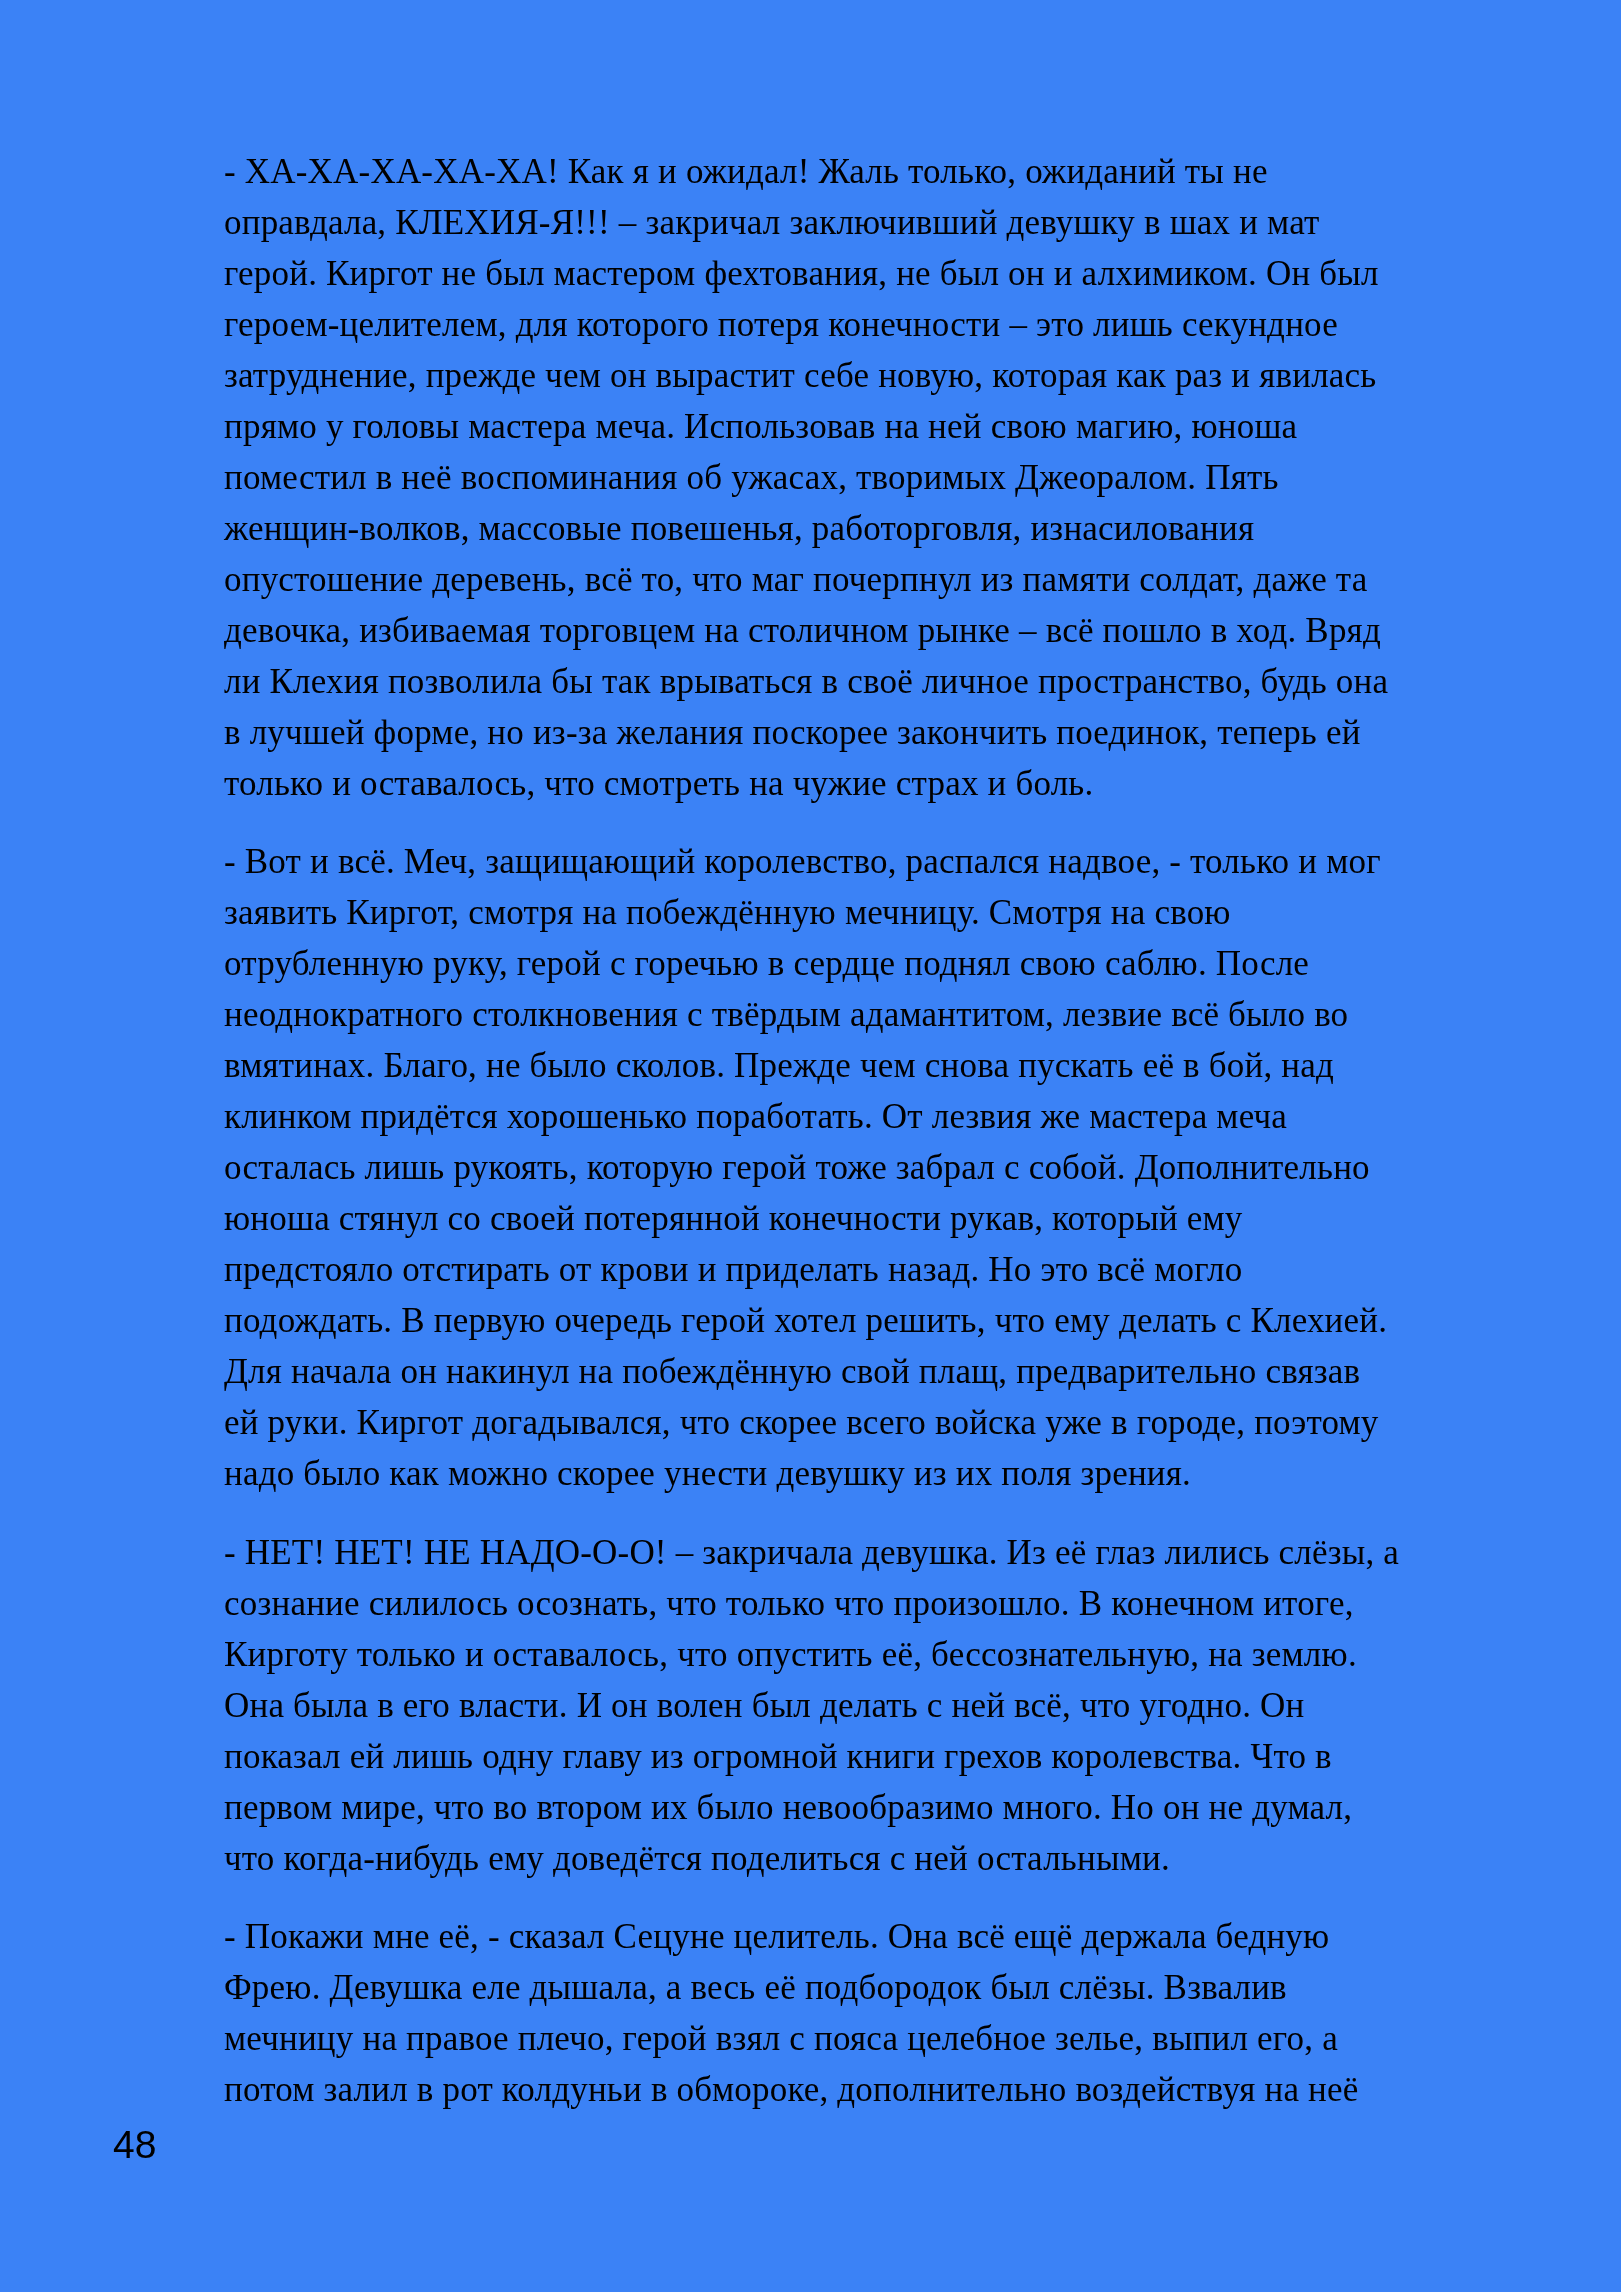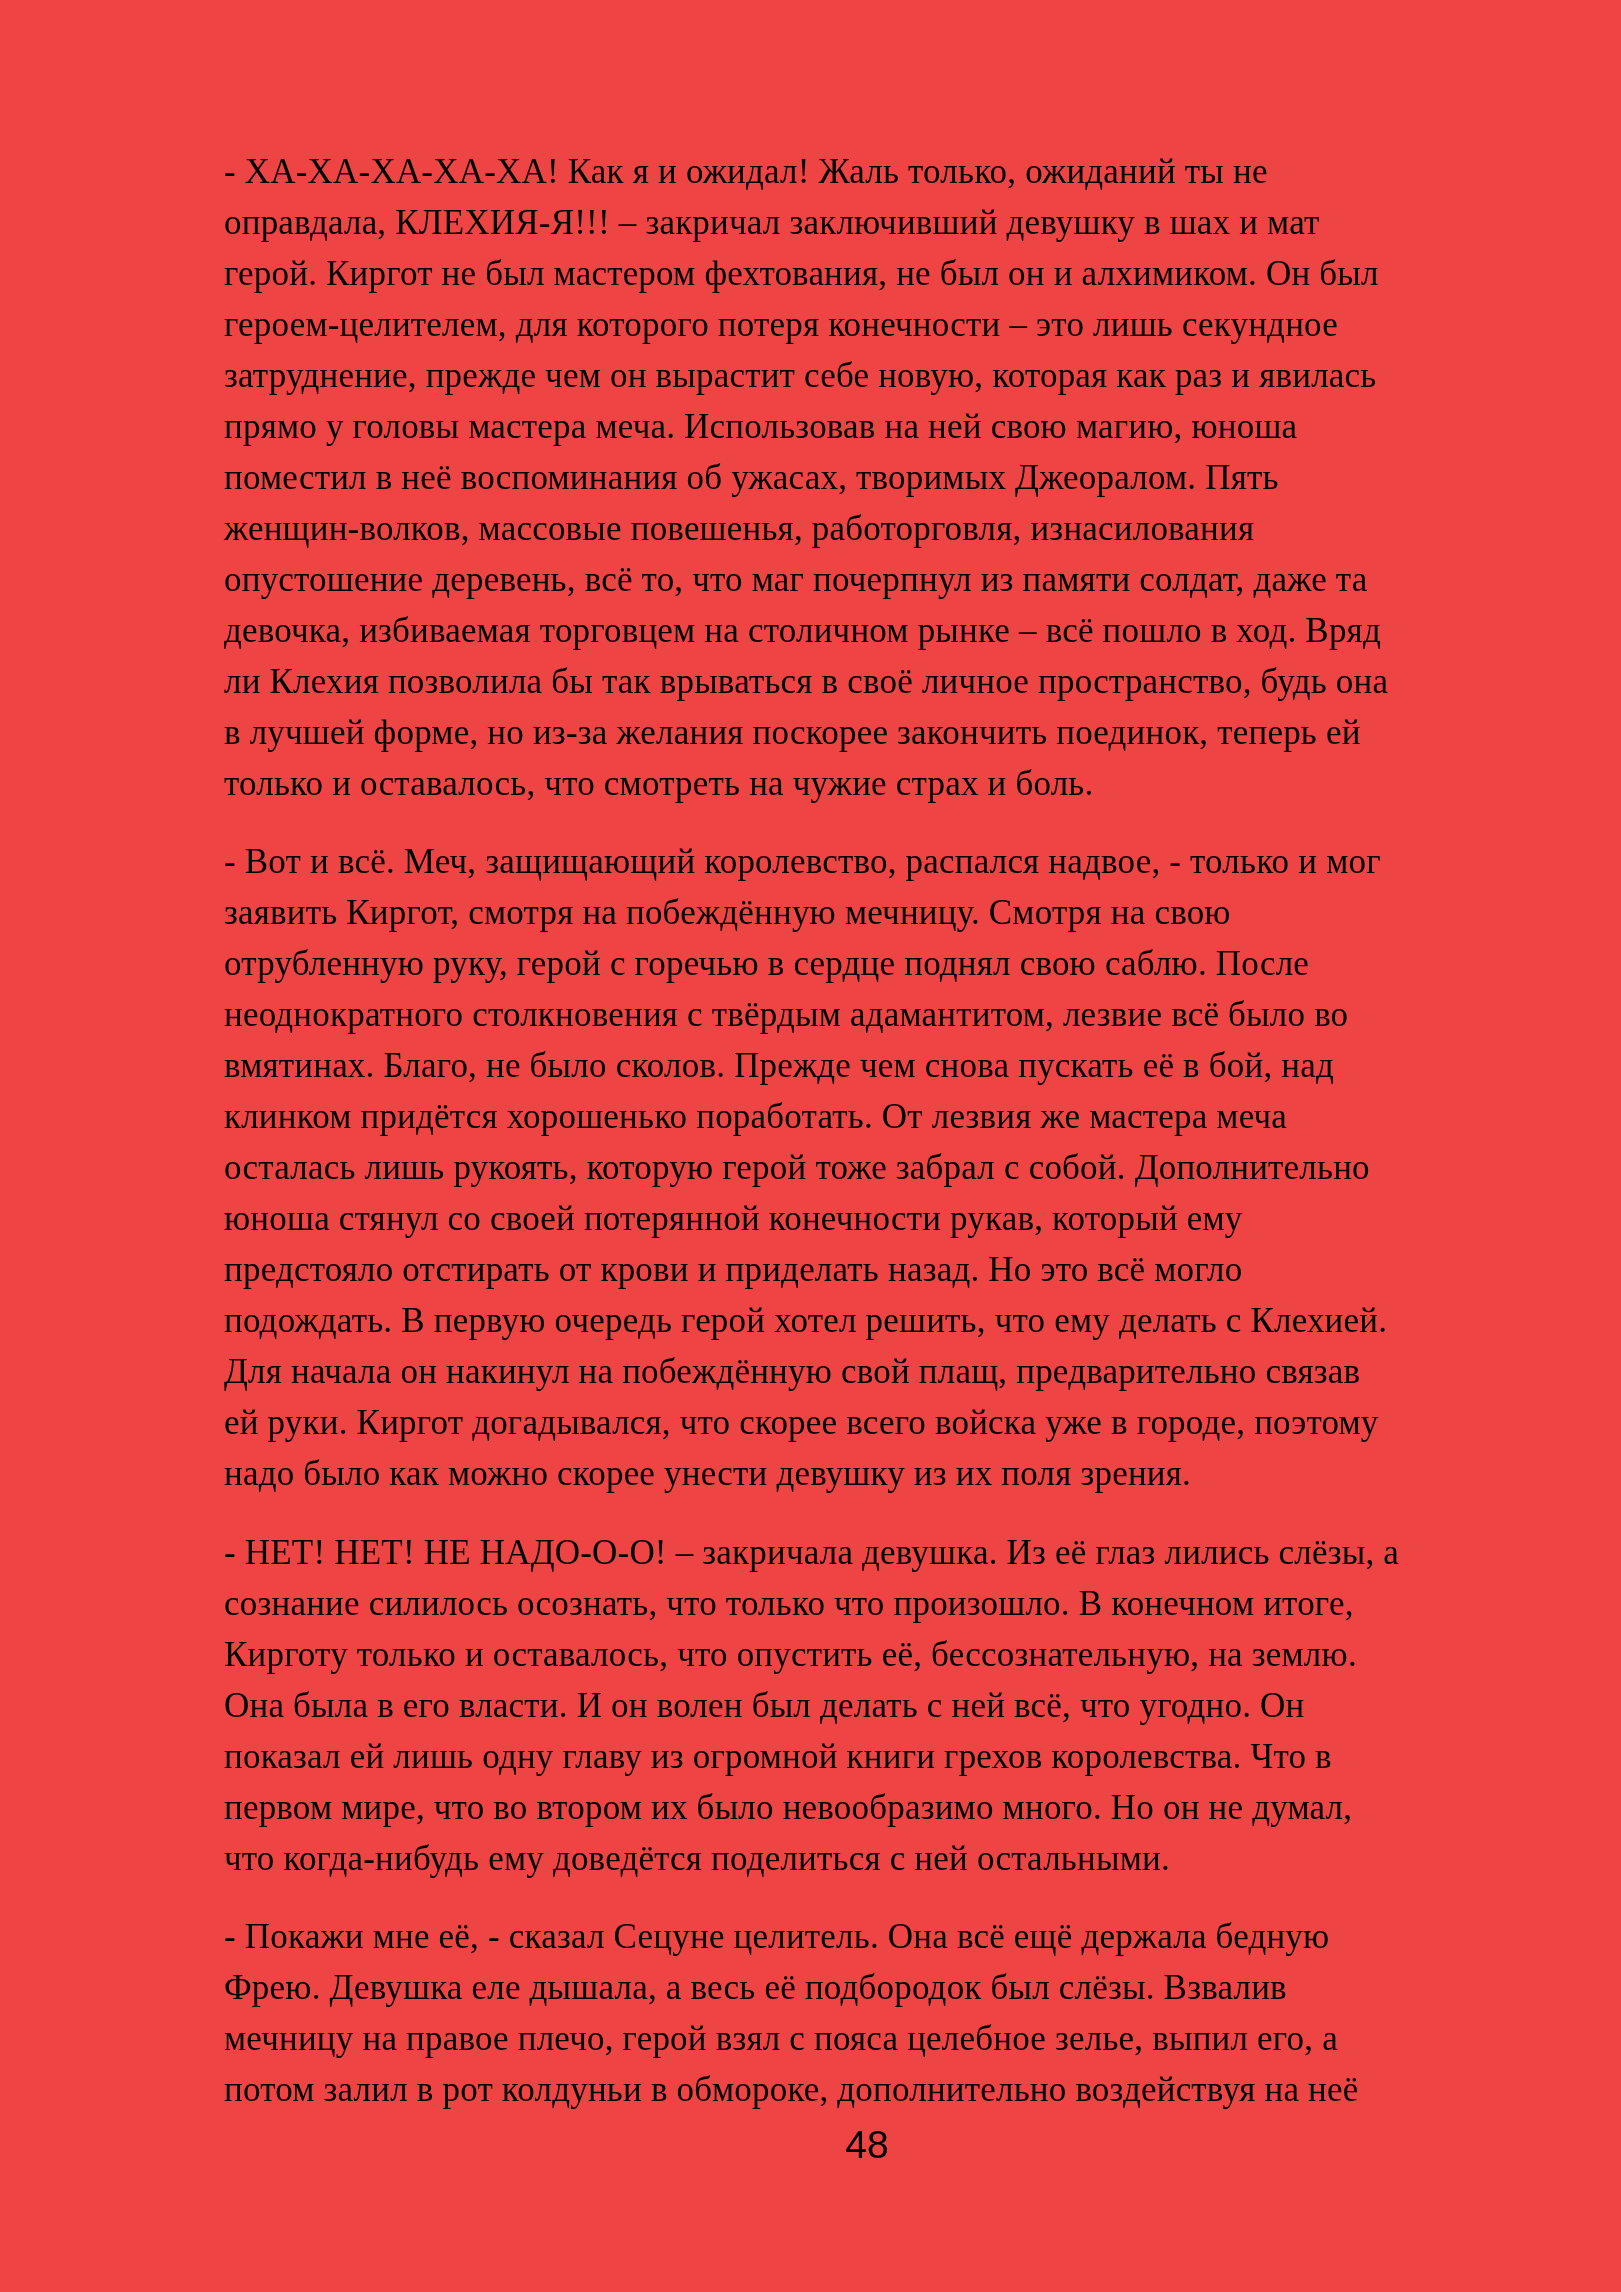--- a/index.html
+++ b/index.html
@@ -1,20 +1,20 @@
 <!DOCTYPE html>
 <html><head>
 <meta charset="utf-8">
 <style>
   html, body { margin: 0; padding: 0; background: #ffffff; }
   .page {
     position: relative;
     width: 1621px;
     height: 2293px;
-    background: #ef4444;
+    background: #3b82f6;
     color: #000000;
     font-family: "Liberation Serif", serif;
     overflow: hidden;
   }
   .text-block {
     position: absolute;
     left: 224px;
     top: 146px;
     width: 1284px;
   }
@@ -25,21 +25,21 @@
     white-space: pre;
     letter-spacing: 0.2px;
   }
   .page-number {
     position: absolute;
     top: 2125px;
     left: 0;
     width: 100%;
     box-sizing: border-box;
     padding-left: 113px;
-    text-align: center;
+    text-align: left;
     font-family: "Liberation Sans", sans-serif;
     font-size: 39px;
     line-height: 39px;
   }
 </style>
 </head>
 <body>
 
 <div class="page">
   <div class="text-block">

